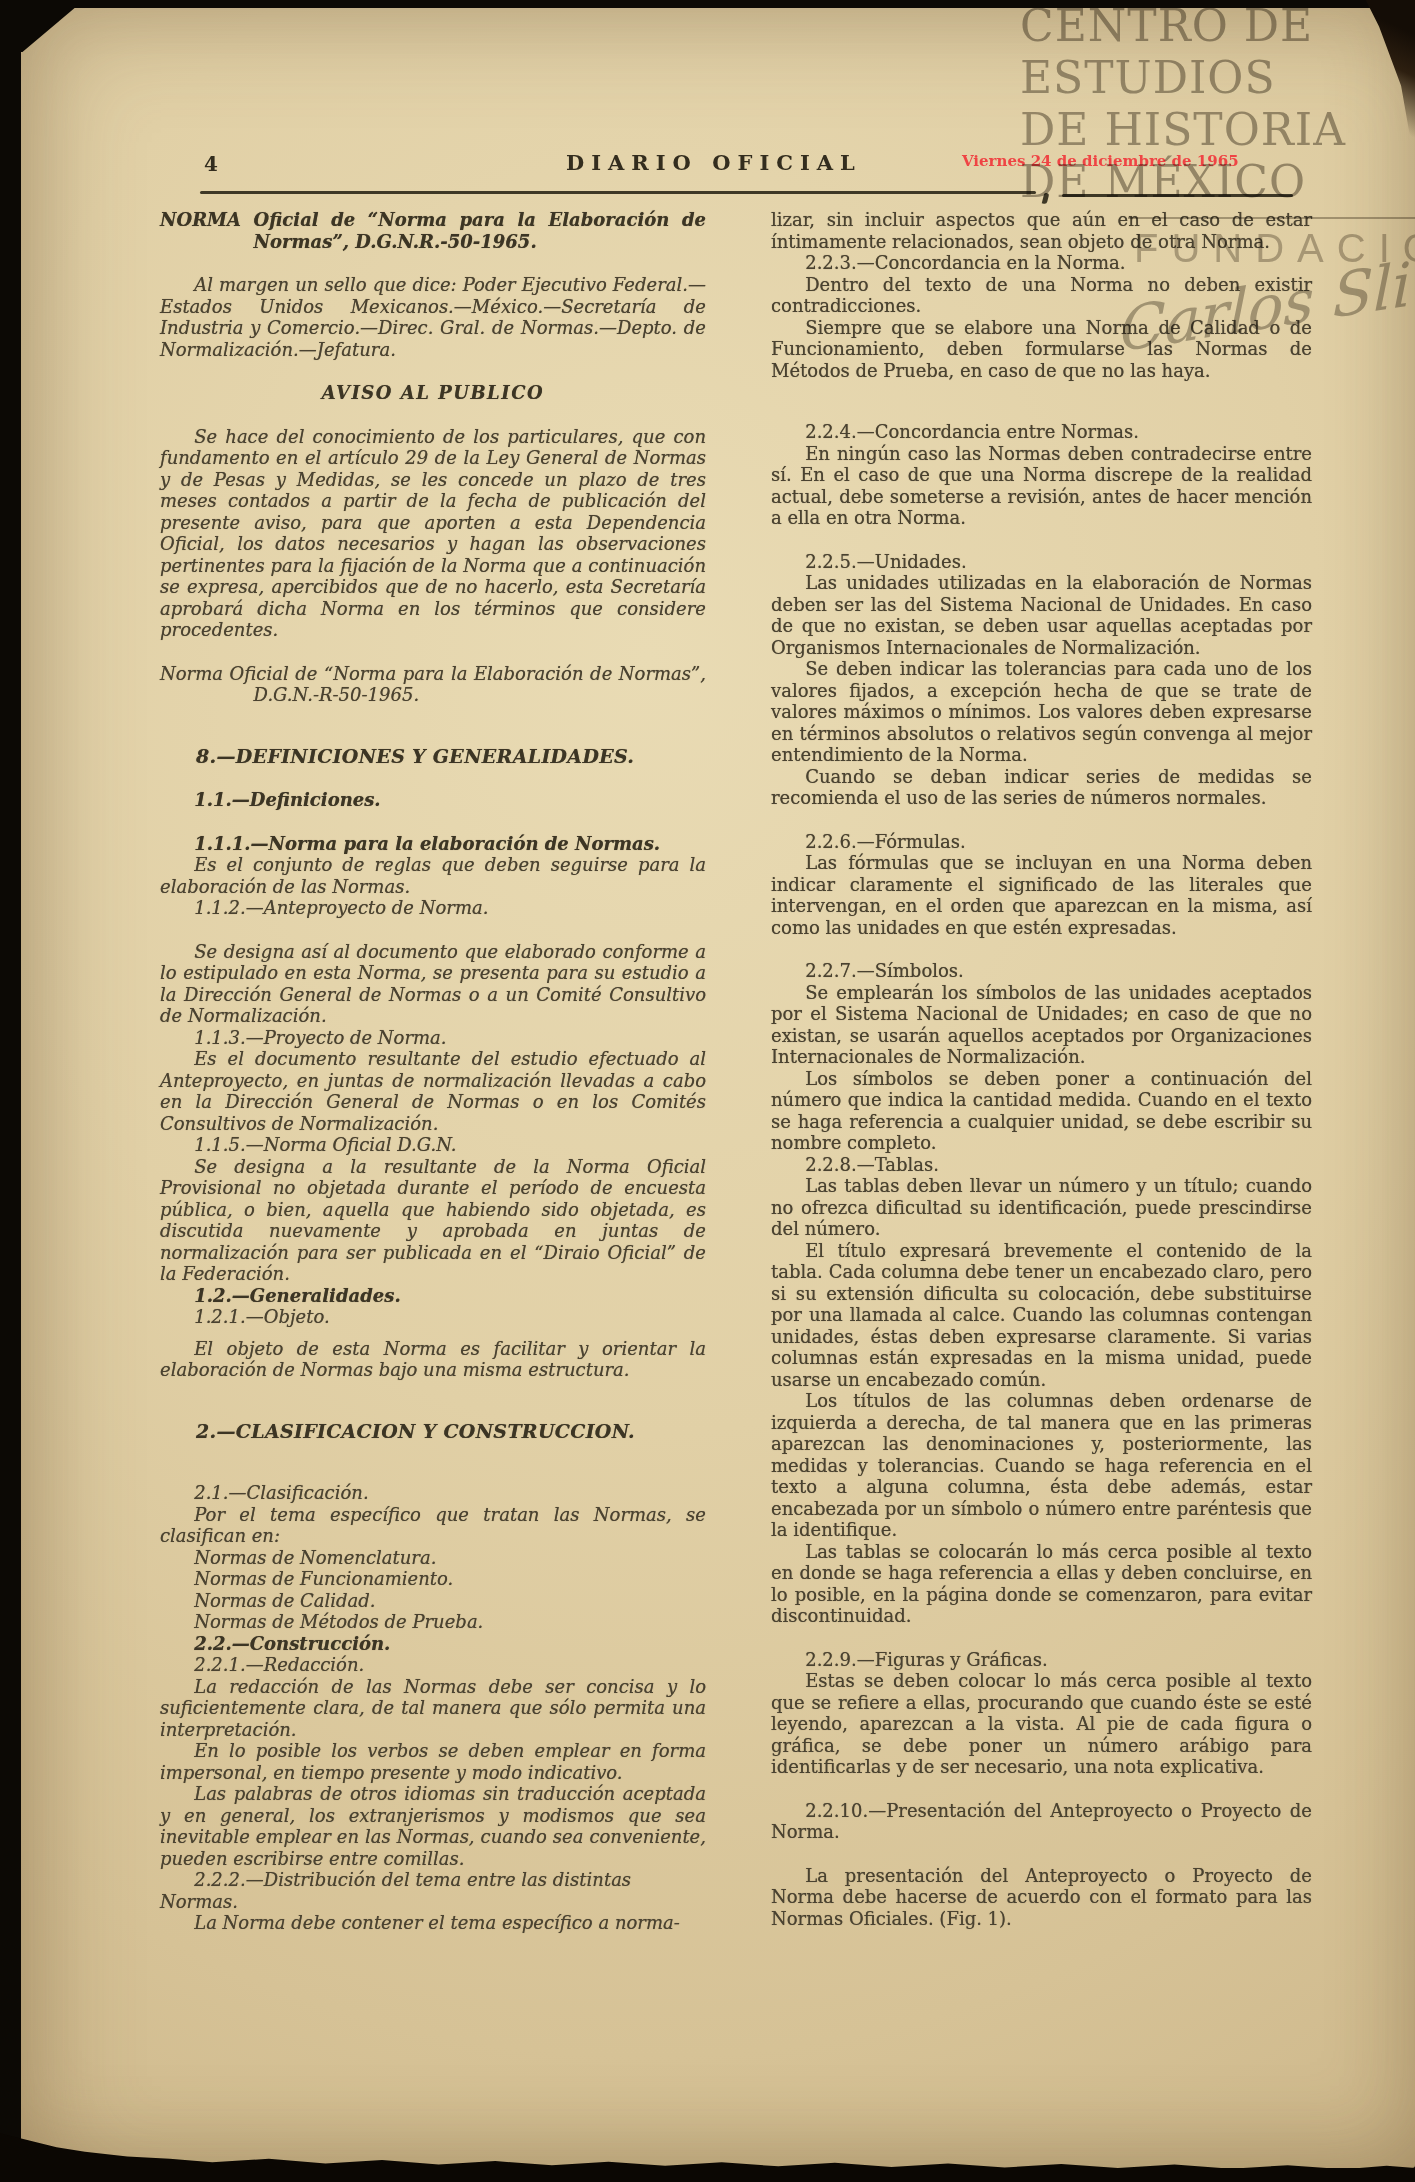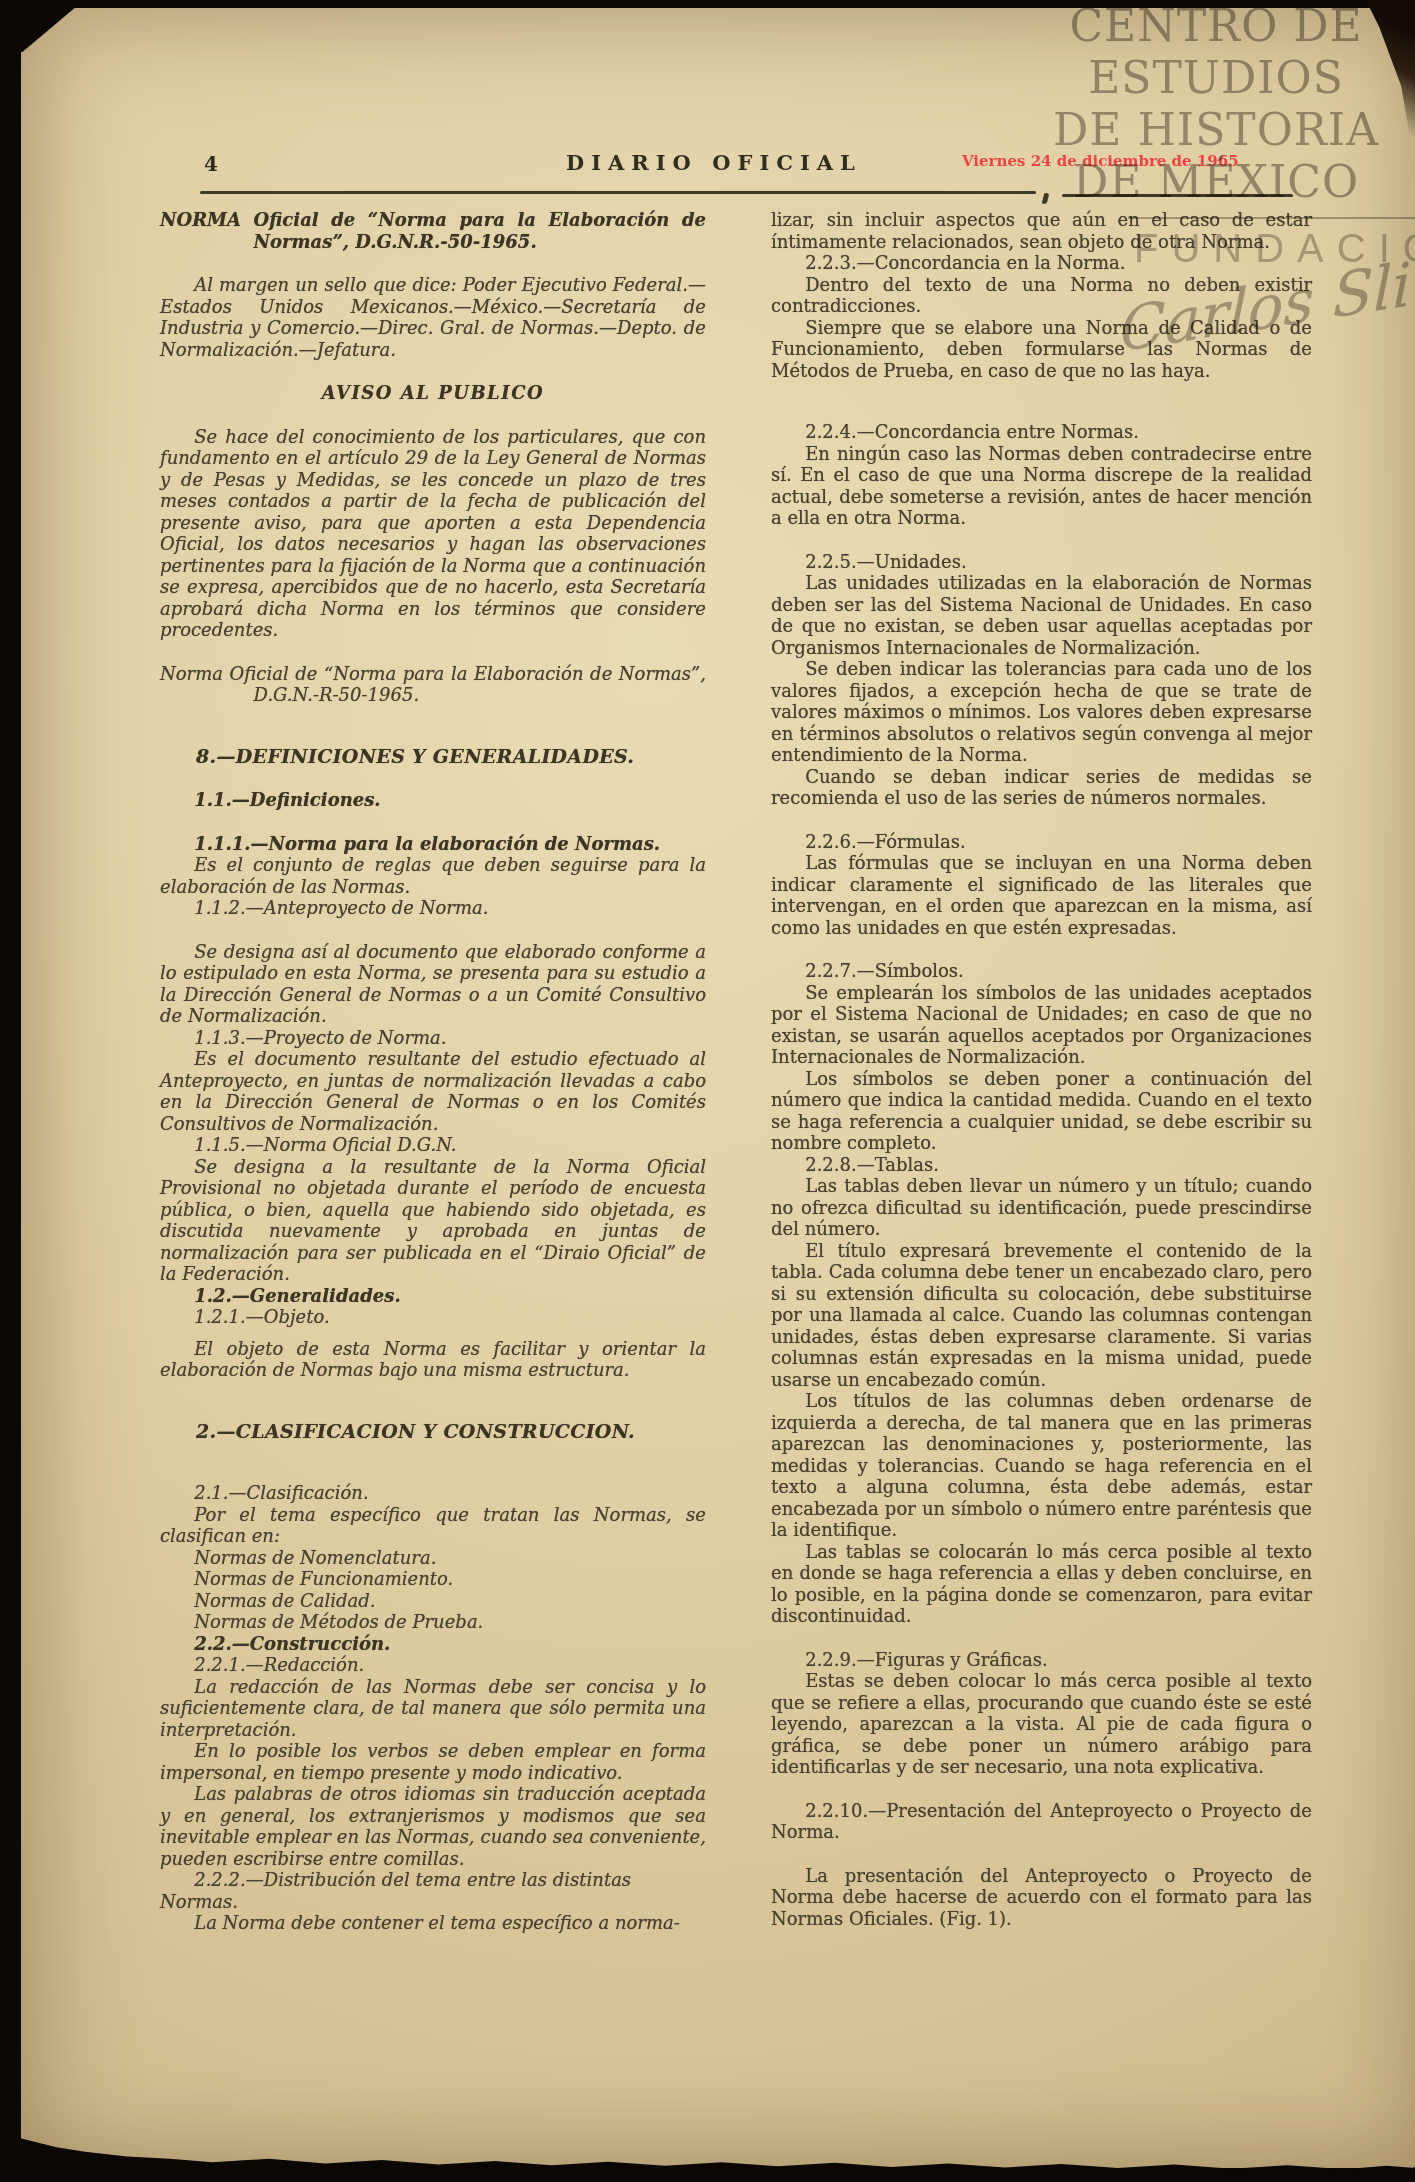--- a/index.html
+++ b/index.html
@@ -24,21 +24,21 @@
   .blk{margin:0;}
   .just{text-align:justify;}
   .ind{text-indent:1.9em;}
   .li{margin-left:1.9em;}
   .b{font-weight:700;color:#3c3524;}
   .h1{font-size:19px;letter-spacing:.3px;}
   .center{text-align:center;letter-spacing:1.5px;}
   .hang{padding-left:5.2em;text-indent:-5.2em;}
   .g1{margin-top:10px;}.g2{margin-top:22px;}.g3{margin-top:40px;}
   
-  .wm{position:absolute;left:1020px;top:0px;width:392px;text-align:center;font-size:44px;line-height:52px;
+  .wm{position:absolute;left:1020px;top:0px;width:392px;text-align:left;font-size:44px;line-height:52px;
       color:#6e675b;opacity:.6;mix-blend-mode:multiply;letter-spacing:1px;pointer-events:none;}
   .wm-rule{position:absolute;left:1128px;top:217px;width:287px;height:2px;background:#7d766a;opacity:.55;mix-blend-mode:multiply;}
   .wm-fund{position:absolute;left:1134px;top:226px;font-family:"Liberation Sans",sans-serif;font-size:40px;
       letter-spacing:13px;color:#7d766a;opacity:.5;mix-blend-mode:multiply;white-space:nowrap;pointer-events:none;}
   .signature{position:absolute;left:1120px;top:295px;font-style:italic;font-size:60px;color:#6b655a;opacity:.5;
       transform:rotate(-9deg) skewX(-10deg);transform-origin:left center;mix-blend-mode:multiply;white-space:nowrap;pointer-events:none;}
   
   .edge-top{position:absolute;left:0;top:0;width:100%;height:8px;background:#0c0905;z-index:5;}
   .edge-left{position:absolute;left:0;top:0;width:21px;height:100%;background:#0c0905;z-index:5;}
   .corner-tl{position:absolute;left:19px;top:6px;width:58px;height:46px;background:#0c0905;

